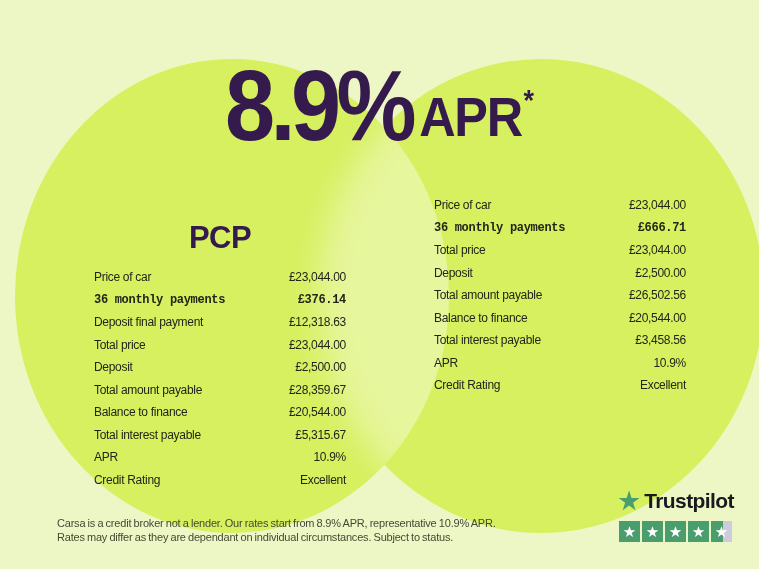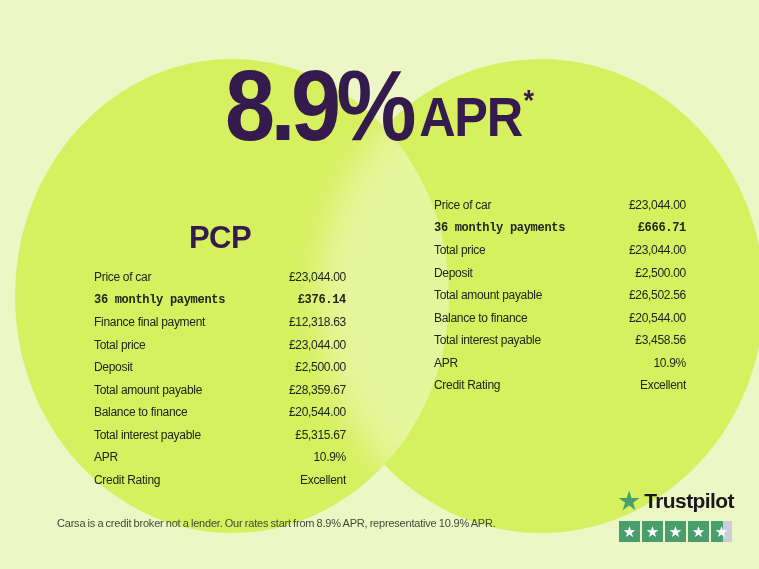--- a/index.html
+++ b/index.html
@@ -93,21 +93,21 @@
     <div class="rows">
         <div class="row">
           <span class="label">Price of car</span>
           <span class="value">£23,044.00</span>
         </div>
         <div class="row bold">
           <span class="label">36 monthly payments</span>
           <span class="value">£376.14</span>
         </div>
         <div class="row">
-          <span class="label">Finance final payment</span>
+          <span class="label">Deposit final payment</span>
           <span class="value">£12,318.63</span>
         </div>
         <div class="row">
           <span class="label">Total price</span>
           <span class="value">£23,044.00</span>
         </div>
         <div class="row">
           <span class="label">Deposit</span>
           <span class="value">£2,500.00</span>
         </div>
@@ -170,20 +170,21 @@
         </div>
         <div class="row">
           <span class="label">Credit Rating</span>
           <span class="value">Excellent</span>
         </div>
       </div>
   </div>
 
   <div class="disclaimer">
     <div>Carsa is a credit broker not a lender. Our rates start from 8.9% APR, representative 10.9% APR.</div>
+    <div>Rates may differ as they are dependant on individual circumstances. Subject to status.</div>
   </div>
 
   <div class="trustpilot">
     <div class="tp-logo-row">
       <span class="tp-logo-star">★</span>
       <span class="tp-wordmark">Trustpilot</span>
     </div>
     <div class="tp-stars">
         <div class="star-box" style="background: rgb(74, 158, 110);">
           <span class="star-glyph">★</span>

